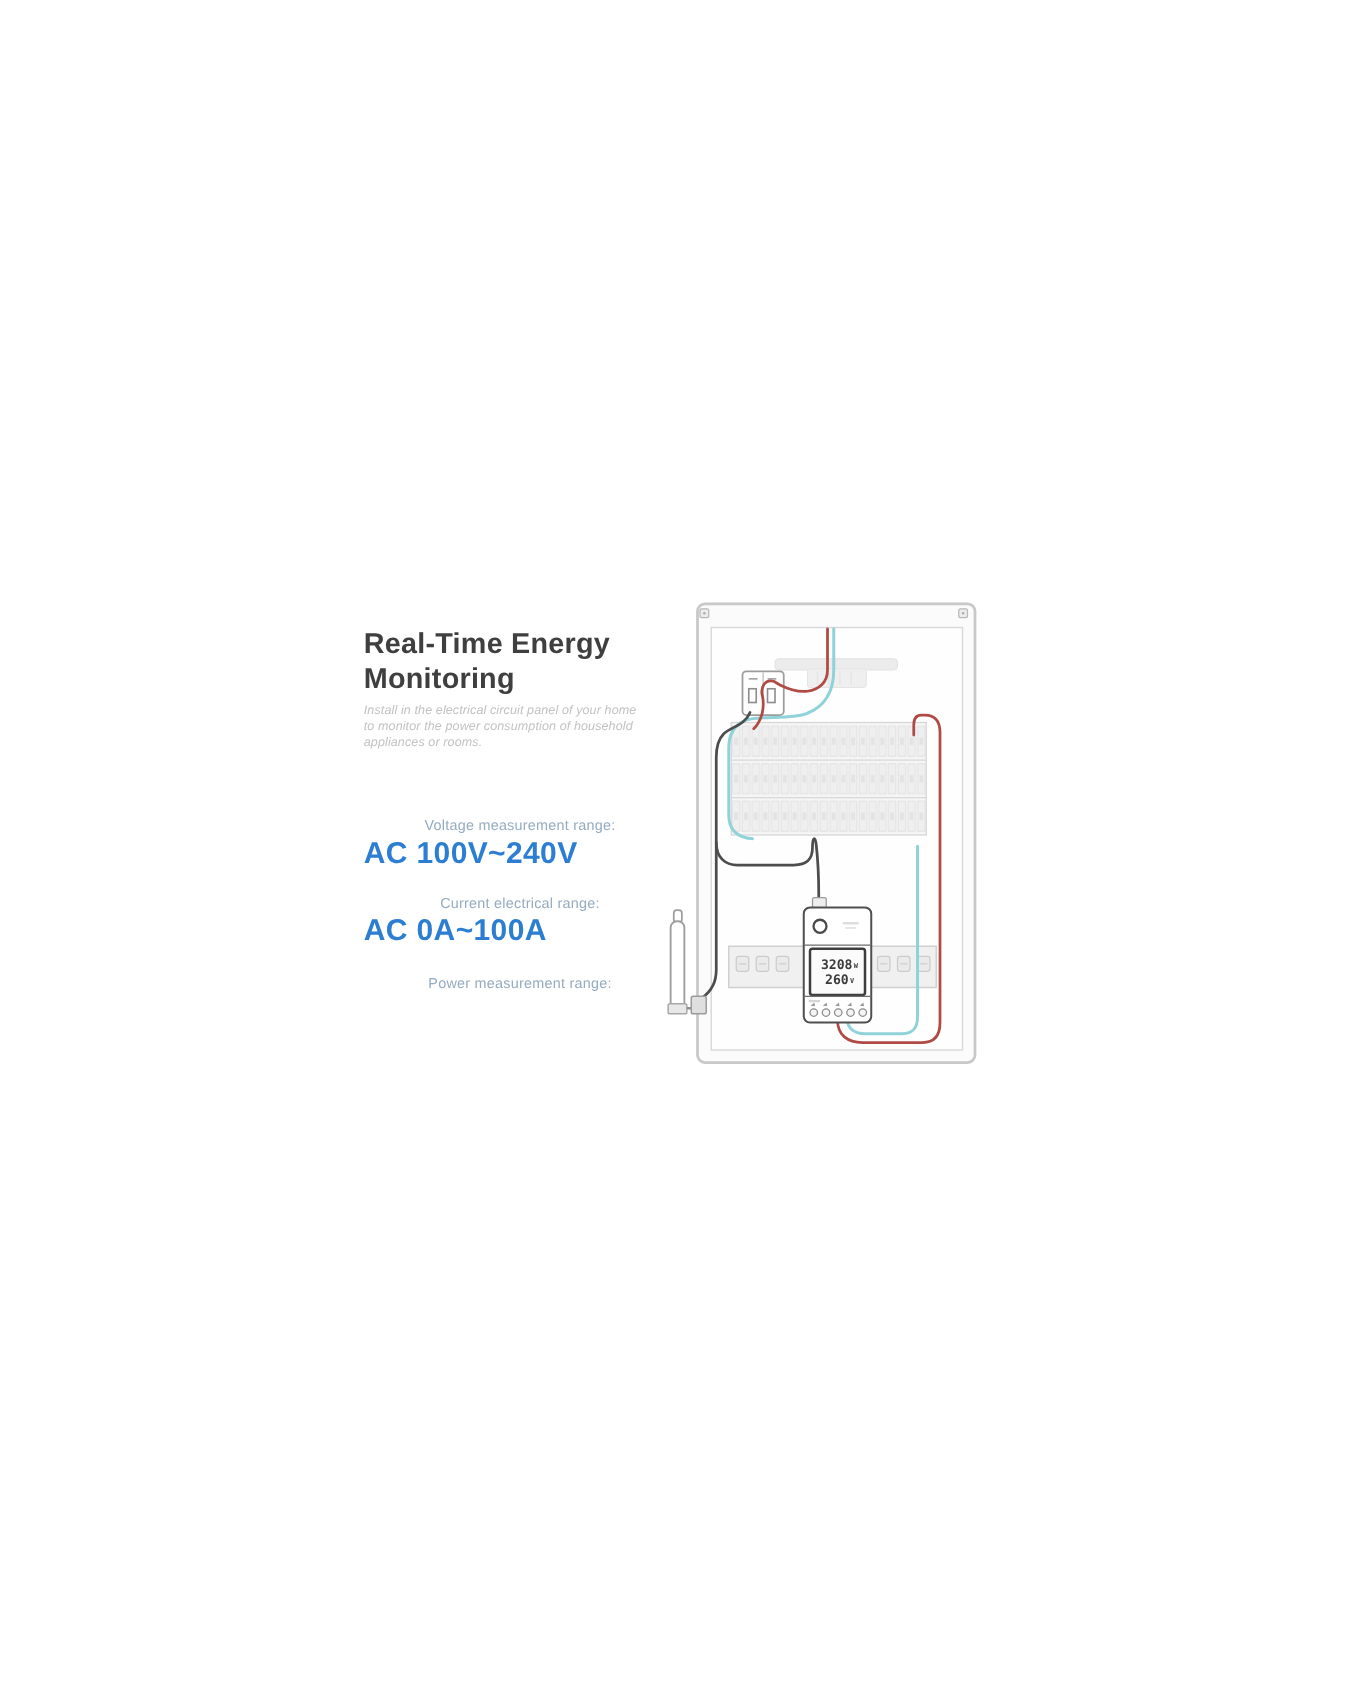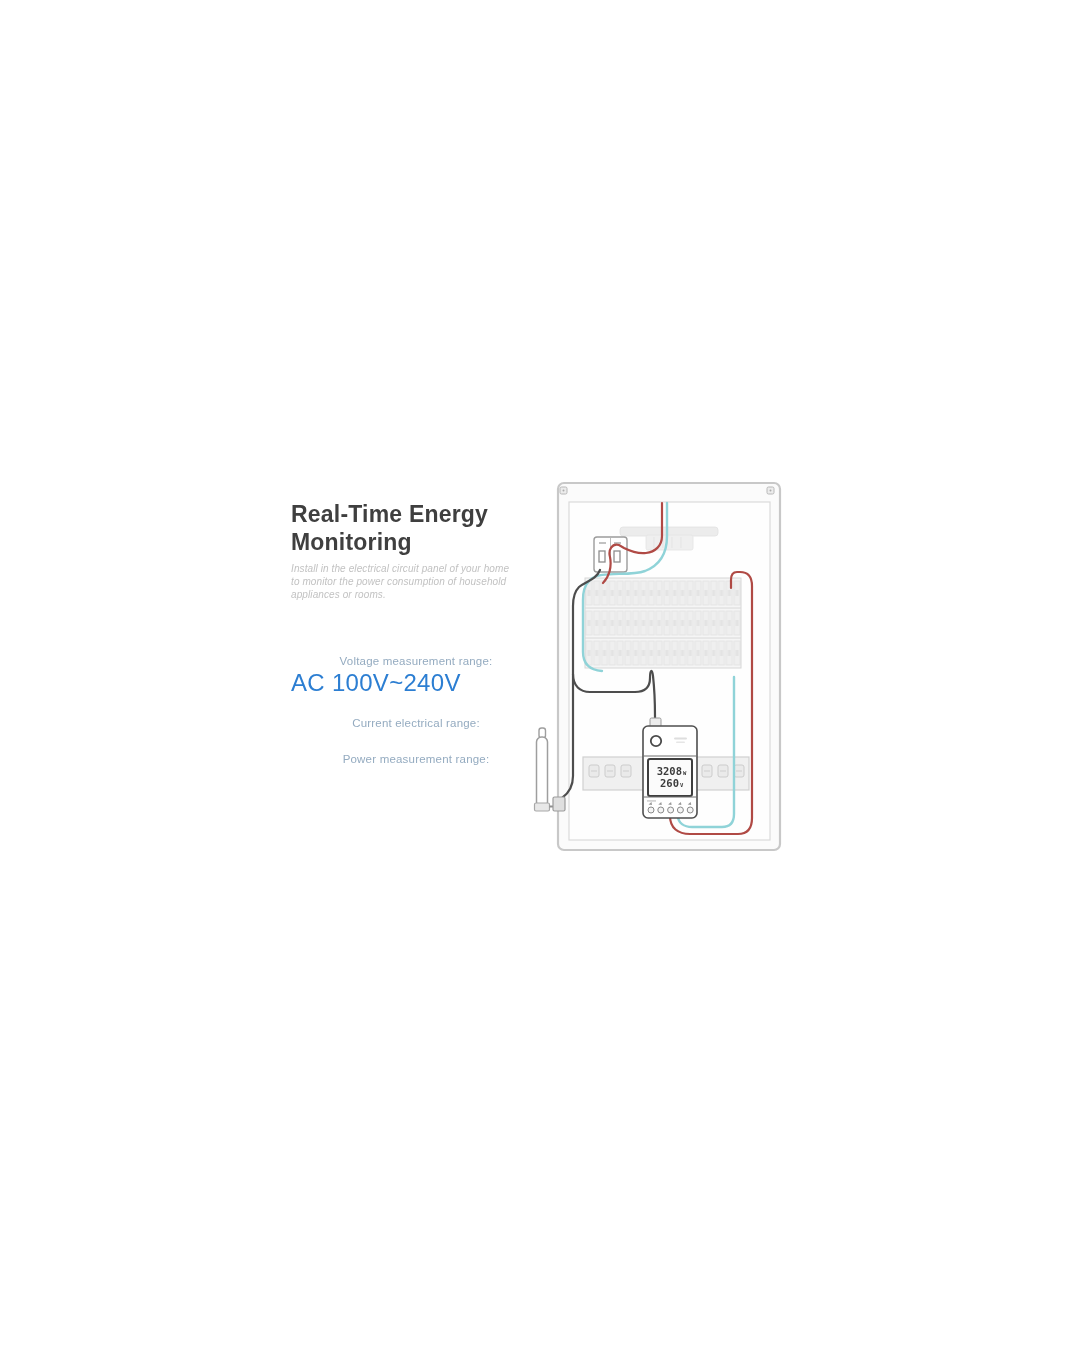--- a/index.html
+++ b/index.html
@@ -20,21 +20,21 @@
     color:#c2c2c2;letter-spacing:0.1px;font-style:italic;
   }
   .spec{display:block;}
   .spec-1{margin-top:53px;}
   .spec-2{margin-top:20px;}
   .spec-3{margin-top:22px;}
   .spec-label{
     font-size:11.5px;line-height:14px;color:#94abc0;letter-spacing:0.2px;text-align:center;
   }
   .spec-value{
-    margin-top:2px;font-size:24px;line-height:26px;font-weight:400;
+    margin-top:2px;font-size:24px;line-height:26px;font-weight:700;
     color:#2c7ed2;letter-spacing:0.3px;
   }
 
   
   .panel-svg{position:absolute;left:530px;top:468px;width:270px;height:400px;}
   .lcd-digits{
     font-family:"DejaVu Sans Mono", monospace;font-weight:700;
     fill:#3c3c3c;
   }
 </style>
@@ -54,20 +54,21 @@
       <span style="display:block">appliances or rooms.</span>
     </p>
 
     <div class="spec spec-1">
       <div class="spec-label">Voltage measurement range:</div>
       <div class="spec-value">AC 100V~240V</div>
     </div>
 
     <div class="spec spec-2">
       <div class="spec-label">Current electrical range:</div>
+      <div class="spec-value">AC 0A~100A</div>
     </div>
 
     <div class="spec spec-3">
       <div class="spec-label">Power measurement range:</div>
     </div>
   </div>
 
   <svg class="panel-svg" viewBox="530 468 270 400">
     <defs>
       <pattern id="bkr" x="585" y="578" width="7.8" height="30" patternUnits="userSpaceOnUse">

